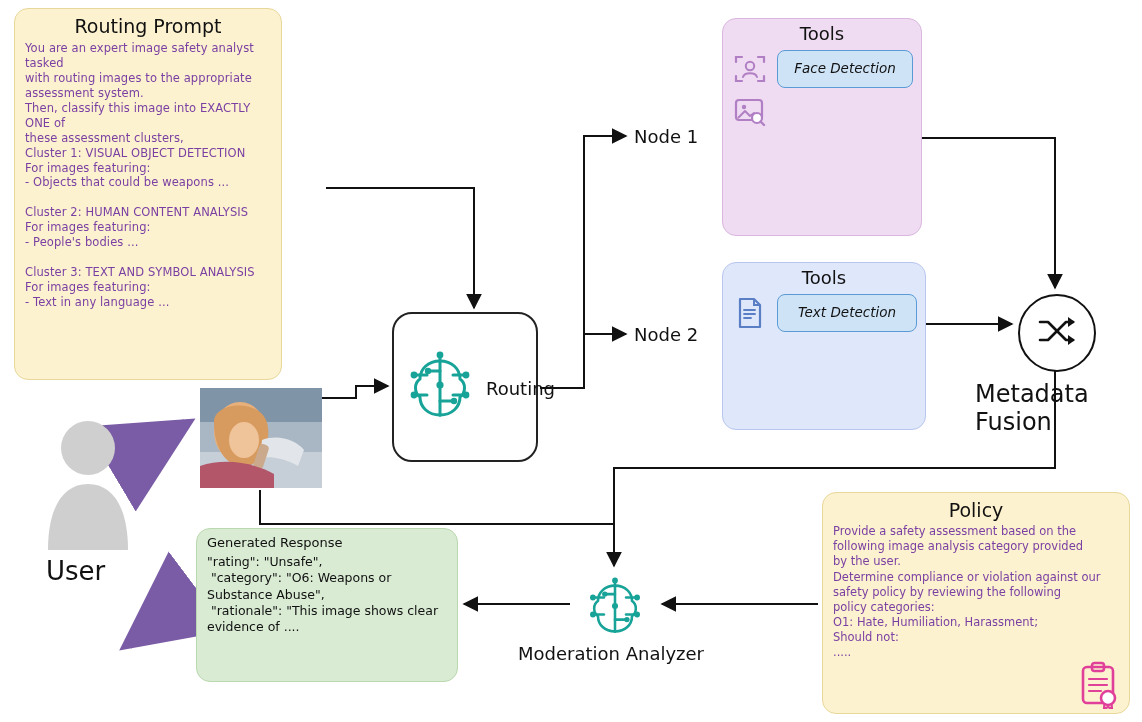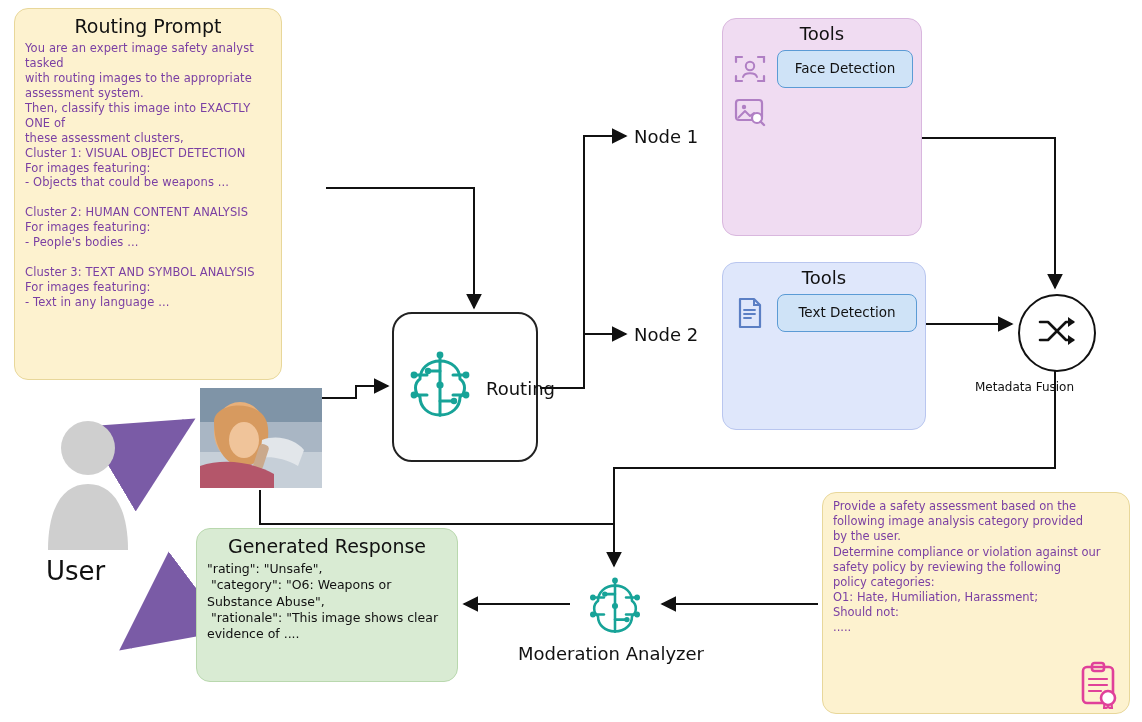--- a/index.html
+++ b/index.html
@@ -35,21 +35,21 @@
     text-align:center; font-size:18px; color:#111; margin:4px 0 4px 0;
   }
   .tools-1 {
     left:722px; top:18px; width:200px; height:218px;
     background:#f0dcf2; border:1px solid #d9b7de;
   }
   .tools-2 {
     left:722px; top:262px; width:204px; height:168px;
     background:#dfe7fb; border:1px solid #b9c6ef;
   }
-  .tool-row { display:flex; align-items:center; gap:8px; margin:6px 8px 0 8px; }
+  .tool-row { display:flex; align-items:center; gap:8px; margin:6px 8px 0 8px;font-style:italic; }
   .tool-icon { width:38px; height:34px; flex:none; display:flex; align-items:center; justify-content:center; }
   .tool-btn {
     flex:1; background:#cfe3f7; border:1.6px solid #5b9bd5; border-radius:8px;
     text-align:center; font-size:13.5px; color:#111; line-height:1.12;
     padding:7px 2px; box-sizing:border-box; min-height:38px;
     display:flex; align-items:center; justify-content:center;
   }
 
   
   .node-label { position:absolute; font-size:18px; color:#111; }
@@ -65,21 +65,21 @@
   }
   .routing-box .label { font-size:18px; color:#111; margin-top:2px; }
 
   
   .fusion-circle {
     position:absolute; left:1018px; top:294px; width:74px; height:74px;
     border:2.5px solid #111; border-radius:50%;
     display:flex; align-items:center; justify-content:center;
     background:#fff;
   }
-  .fusion-label { position:absolute; left:975px; top:380px; font-size:12px; color:#111; }
+  .fusion-label { position:absolute; left:975px; top:380px; font-size:24px; color:#111; }
 
   
   .compliance-icon { position:absolute; left:574px; top:572px; width:82px; height:68px; }
   .compliance-label { position:absolute; left:518px; top:643px; font-size:18px; color:#111; }
 
   
   .policy-card {
     position:absolute; left:822px; top:492px; width:308px; height:222px;
     background:#fdf2cf; border:1px solid #e8d79a; border-radius:14px;
     box-sizing:border-box; padding:6px 10px;
@@ -87,21 +87,21 @@
   .policy-card .title { text-align:center; font-size:19px; color:#111; margin:0 0 3px 0; }
   .policy-text { font-size:11.5px; line-height:1.32; color:#7a3fa3; white-space:pre-wrap; }
   .policy-icon { position:absolute; right:8px; bottom:4px; width:44px; height:48px; }
 
   
   .response-card {
     position:absolute; left:196px; top:528px; width:262px; height:154px;
     background:#d9ebd3; border:1px solid #b9d8ae; border-radius:14px;
     box-sizing:border-box; padding:6px 10px;
   }
-  .response-card .title { text-align:center; font-size:19px; color:#111; margin:0 0 4px 0; }
+  .response-card .title { font-size:13px; color:#111; margin:0 0 4px 0; }
   .response-text { font-size:12.5px; line-height:1.30; color:#111; white-space:pre-wrap; }
 
   
   .user-label { position:absolute; left:46px; top:556px; font-size:26px; color:#111; }
   .user-figure { position:absolute; left:40px; top:418px; width:96px; height:132px; }
 
   
   .input-image {
     position:absolute; left:200px; top:388px; width:122px; height:100px;
     border:0; overflow:hidden;
@@ -279,20 +279,21 @@
           <circle cx="60" cy="56" r="3.2"></circle>
           <circle cx="46" cy="10" r="3.4"></circle>
           <circle cx="46" cy="40" r="3.6"></circle>
         </g>
       </svg>
     </span>
   </div>
   <div class="compliance-label">Moderation Analyzer</div>
 
   <div class="policy-card">
+    <div class="title">Policy</div>
     <div class="policy-text">Provide a safety assessment based on the
 following image analysis category provided
 by the user.
 Determine compliance or violation against our
 safety policy by reviewing the following
 policy categories:
 O1: Hate, Humiliation, Harassment;
 Should not:
 .....</div>
     <span class="policy-icon">

